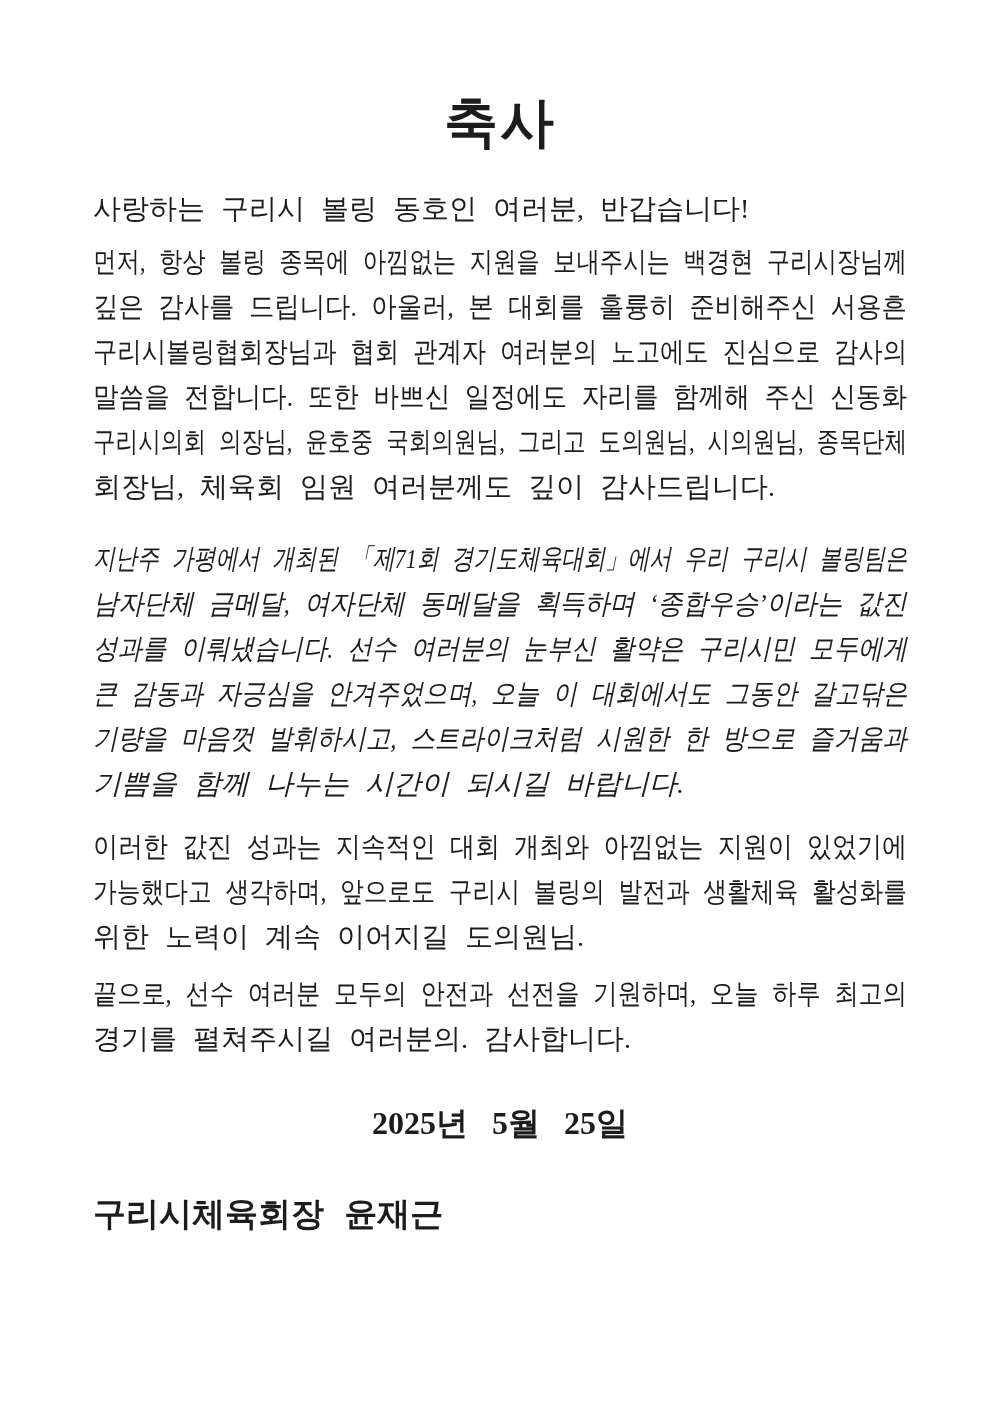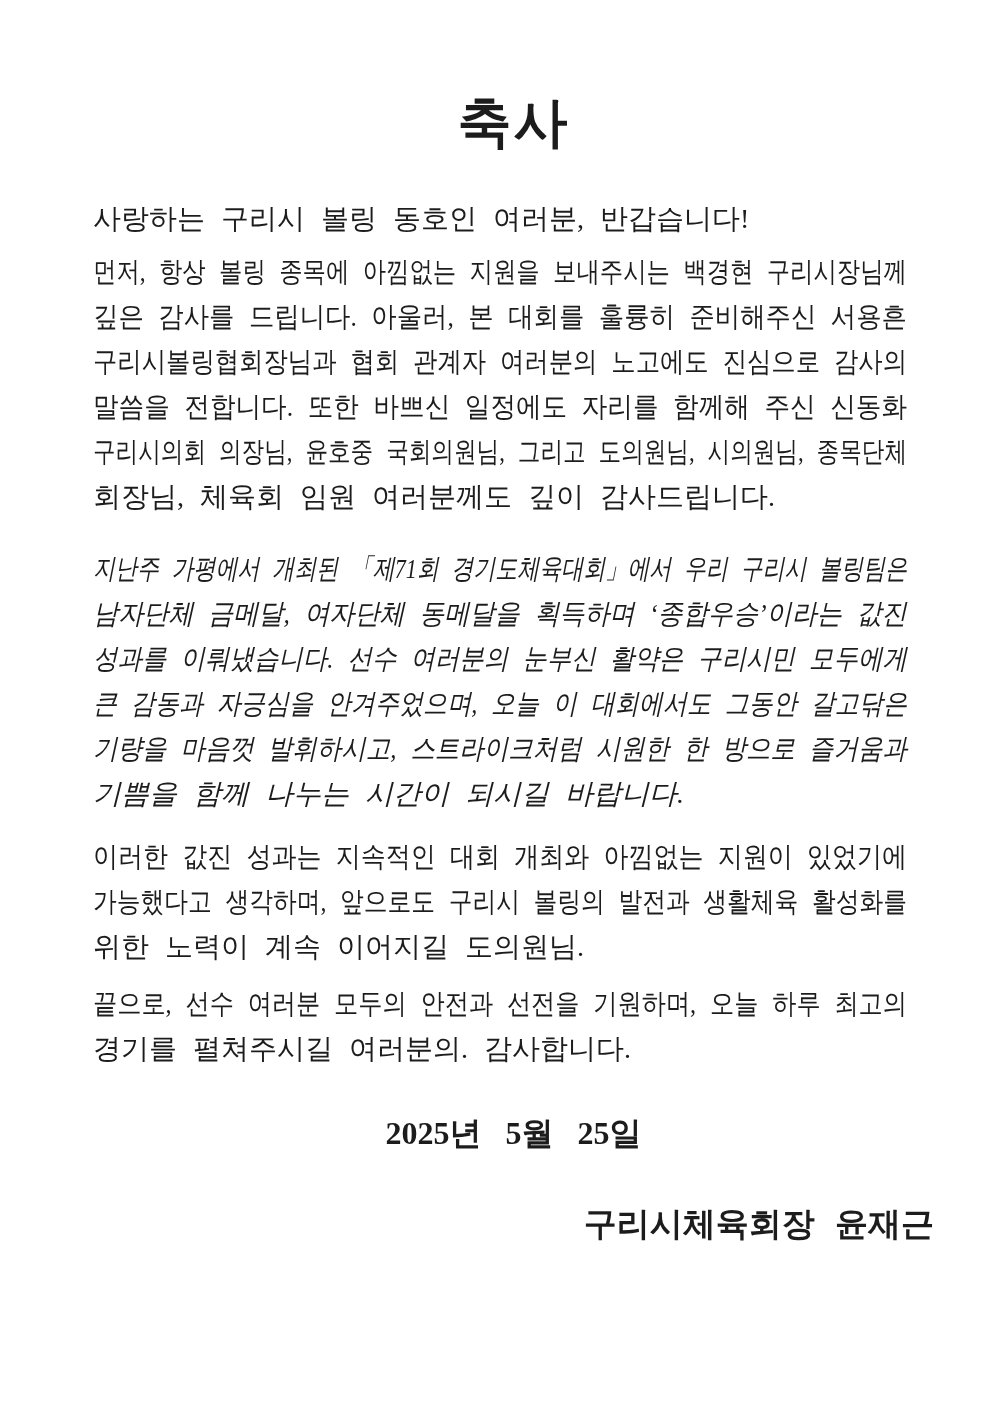--- a/index.html
+++ b/index.html
@@ -10,60 +10,59 @@
   body {
     width: 992px;
     height: 1403px;
     color: #1c1c1c;
     font-family: "Liberation Serif", serif;
   }
   .page {
     box-sizing: border-box;
     width: 992px;
     height: 1403px;
-    padding: 0 58px 0 93px;
+    padding: 0 85px 0 93px;
     overflow: hidden;
     background: #ffffff;
   }
   .title {
     margin: 90px 0 0 0;
     font-size: 54px;
     line-height: 66px;
     font-weight: bold;
     text-align: center;
     letter-spacing: 2px;
   }
   .para { margin: 0; }
   .line {
     font-size: 28px;
     line-height: 45px;
     white-space: nowrap;
     word-spacing: 9px;
     overflow: visible;
   }
-  .p1 { margin-top: 40px; }
+  .p1 { margin-top: 30px; }
   .p2 { margin-top: 8px; }
   .p3 { margin-top: 27px; font-style: italic; }
   .p4 { margin-top: 18px; }
   .p5 { margin-top: 12px; }
   .date {
     margin-top: 40px;
     font-size: 32px;
     line-height: 45px;
     font-weight: bold;
     text-align: center;
     word-spacing: 16px;
     white-space: nowrap;
   }
   .signature {
     margin-top: 46px;
     font-size: 33px;
     line-height: 45px;
     font-weight: bold;
-    text-align: right;
     word-spacing: 12px;
     white-space: nowrap;
   }
 </style>
 </head>
 <body>
 
 <div class="page">
 
   <h1 class="title">축사</h1>

